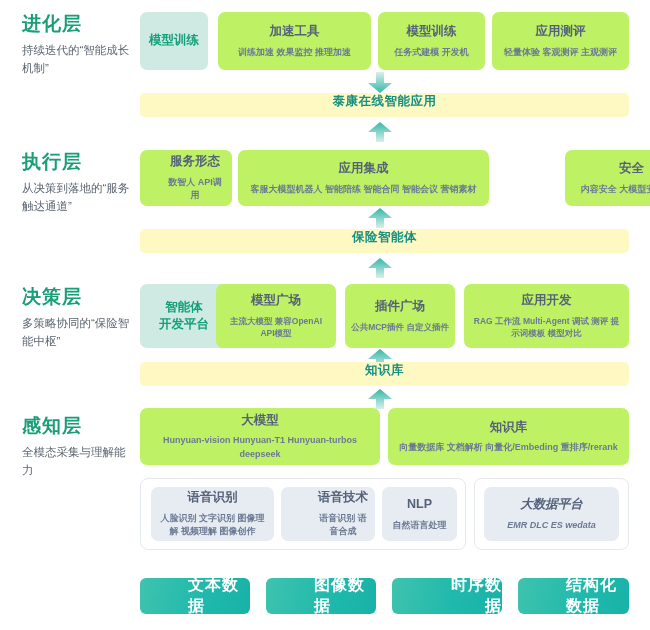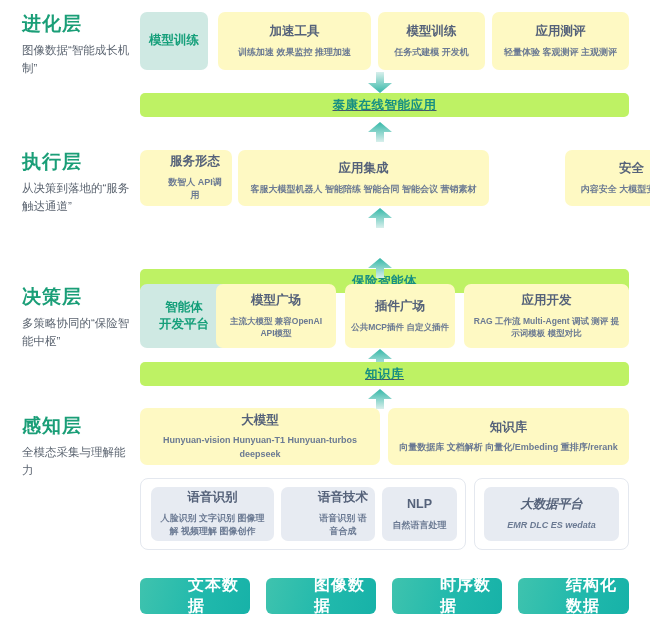--- a/index.html
+++ b/index.html
@@ -35,21 +35,21 @@
   }
   .layer-sub {
     font-size: 11.5px;
     color: #5b6470;
     line-height: 1.55;
   }
 
   
   .card {
     position: absolute;
-    background: #fef9c3;
+    background: #bef264;
     border-radius: 7px;
     box-sizing: border-box;
     display: flex;
     flex-direction: column;
     align-items: center;
     justify-content: center;
     text-align: center;
     padding: 4px 6px;
   }
   .card .c-title {
@@ -88,27 +88,26 @@
     position: absolute;
     background: #ffffff;
     border: 1px solid #e4e8ef;
     border-radius: 8px;
     box-sizing: border-box;
   }
 
   
   .banner {
     position: absolute;
-    background: #bef264;
+    background: #fef9c3;
     border-radius: 5px;
     display: flex;
-    align-items: center;
+    align-items: flex-start;
     justify-content: center;
     box-sizing: border-box;
-    text-decoration: underline;
   }
   .banner span {
     font-size: 12.5px;
     font-weight: bold;
     color: #178f82;
     letter-spacing: .5px;
   }
 
   
   .arrow {
@@ -136,21 +135,21 @@
     margin-left: 48px;
   }
 </style>
 </head>
 <body>
 
 <div id="diagram">
 
   <div class="layer-label" style="top:12px;">
     <div class="layer-title">进化层</div>
-    <div class="layer-sub">图像数据“智能成长机制”</div>
+    <div class="layer-sub">持续迭代的“智能成长机制”</div>
   </div>
 
   <div class="card accent" style="left:140px; top:12px; width:68px; height:58px;">
     <div class="c-title">模型训练</div>
   </div>
 
   <div class="card" style="left:218px; top:12px; width:153px; height:58px;">
     <div class="c-title">加速工具</div>
     <div class="c-sub">训练加速 效果监控 推理加速</div>
   </div>
@@ -218,21 +217,21 @@
       <defs>
           <linearGradient id="gup2" x1="0" y1="1" x2="0" y2="0">
         <stop offset="0%" stop-color="#d8efec"></stop>
             <stop offset="100%" stop-color="#35b8a8"></stop>
       </linearGradient>
         </defs>
       <path d="M13 1 L25 11 H17 V21 H9 V11 H1 Z" fill="url(#gup2)"></path>
     </svg>
   </div>
 
-  <div class="banner" style="left:140px; top:229px; width:489px; height:24px;margin-top:40px;">
+  <div class="banner" style="left:140px; top:229px; width:489px; height:24px;">
     <span>保险智能体</span>
   </div>
 
   <div class="layer-label" style="top:285px;">
     <div class="layer-title">决策层</div>
     <div class="layer-sub">多策略协同的“保险智能中枢”</div>
   </div>
 
   <div class="arrow" style="left:367px; top:257px;">
     <svg viewBox="0 0 26 22">
@@ -331,20 +330,20 @@
     <div class="c-title">大数据平台</div>
     <div class="c-sub">EMR DLC ES wedata</div>
   </div>
 
   <div class="chip" style="left:140px; top:578px; width:110px;">
     <span>文本数据</span>
   </div>
   <div class="chip" style="left:266px; top:578px; width:110px;">
     <span>图像数据</span>
   </div>
-  <div class="chip" style="left:392px; top:578px; width:110px;">
+  <div class="chip" style="left:392px; top:578px; width:110px;text-align:right;">
     <span>时序数据</span>
   </div>
   <div class="chip" style="left:518px; top:578px; width:111px;">
     <span>结构化数据</span>
   </div>
 
 </div>
 
 </body></html>

